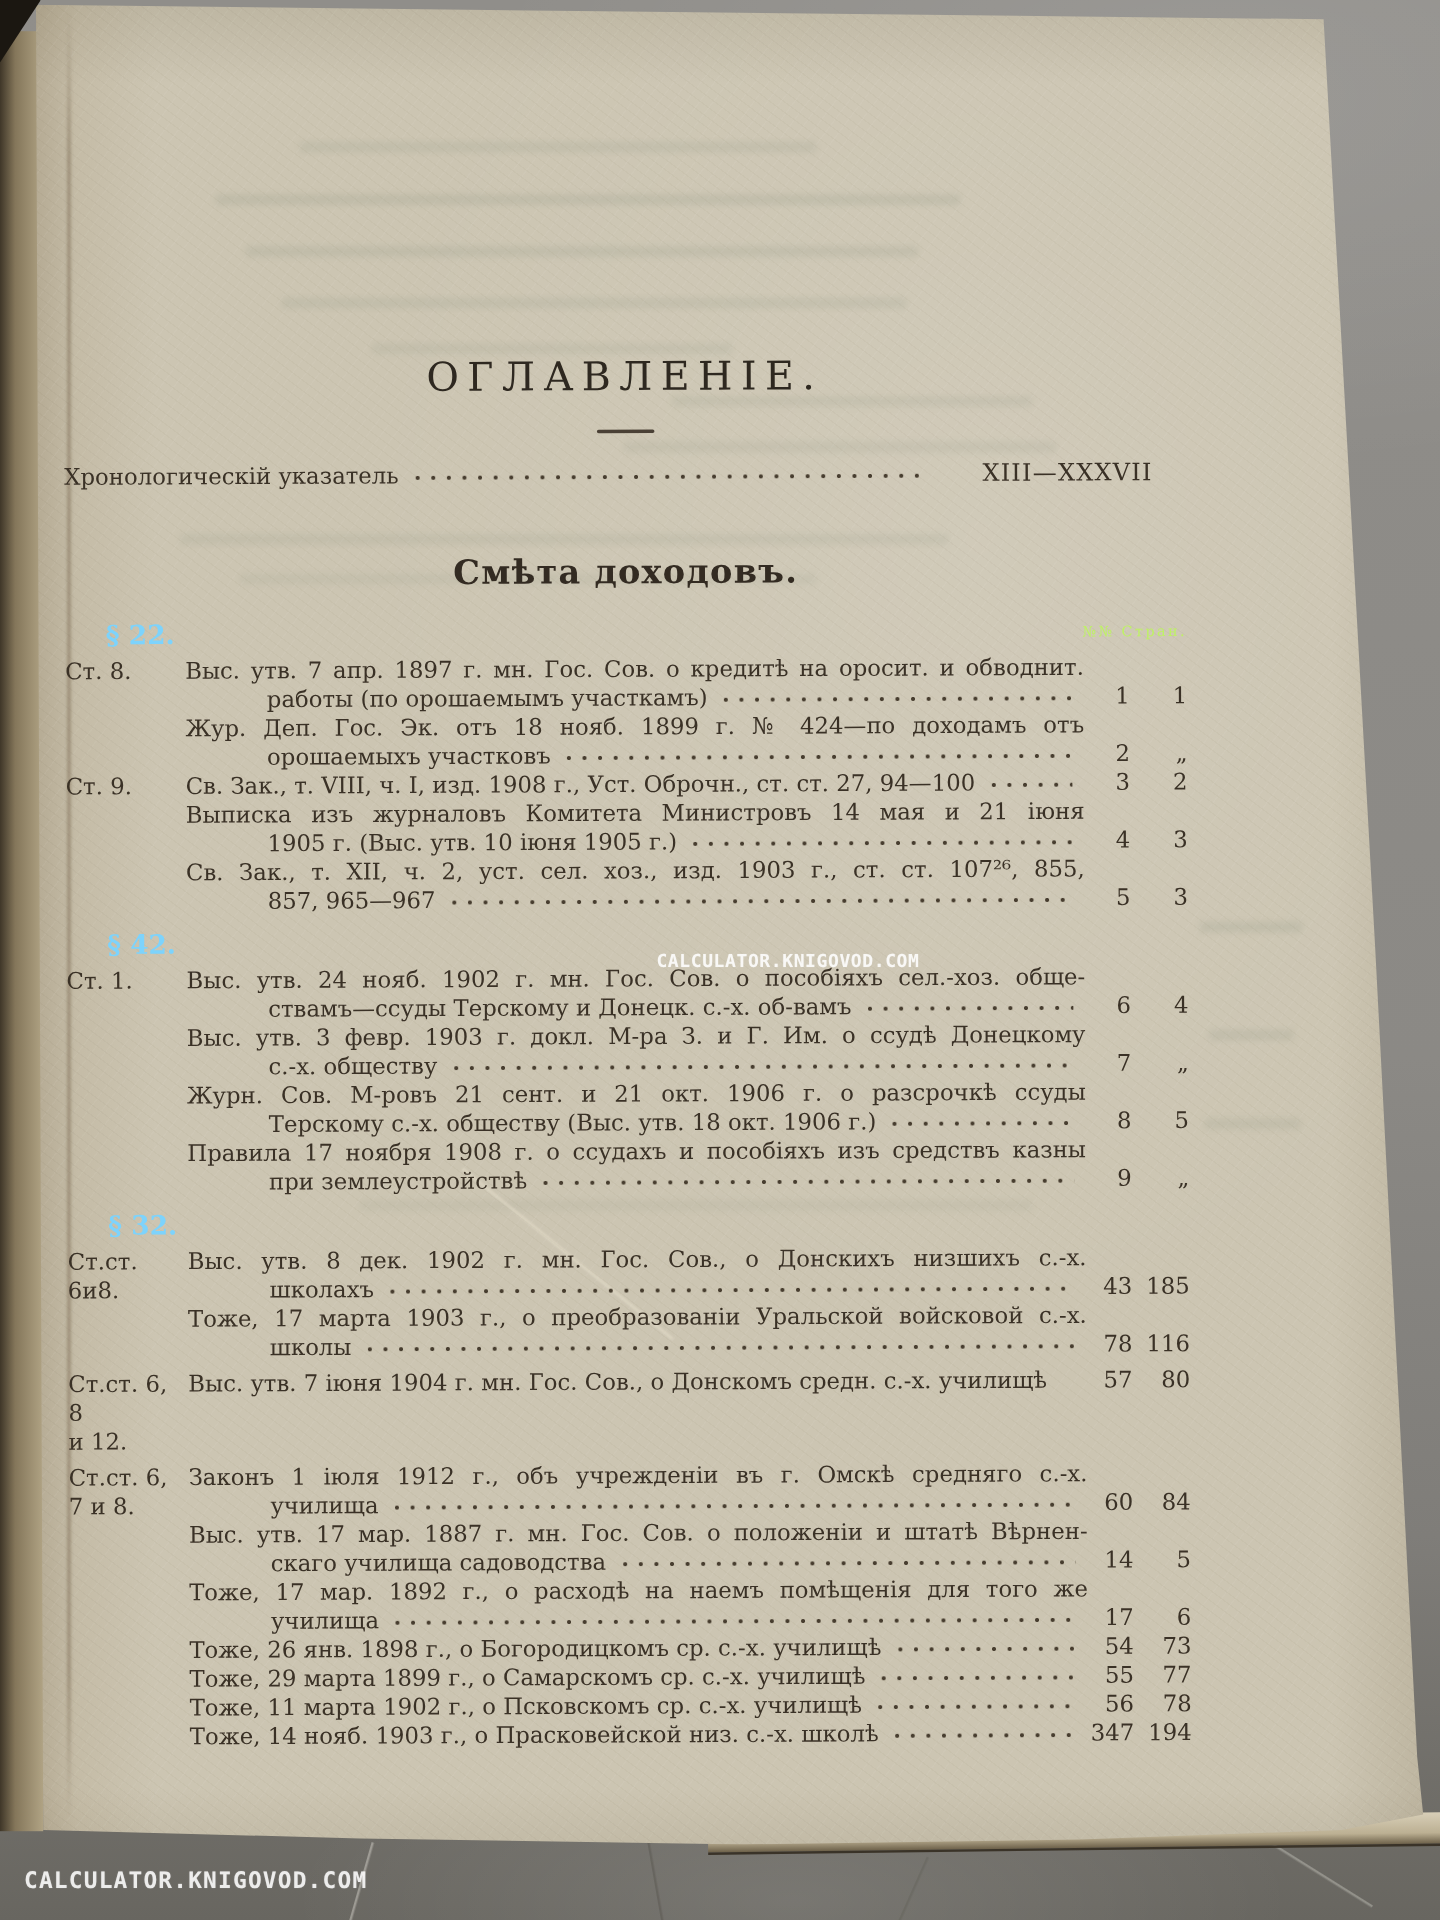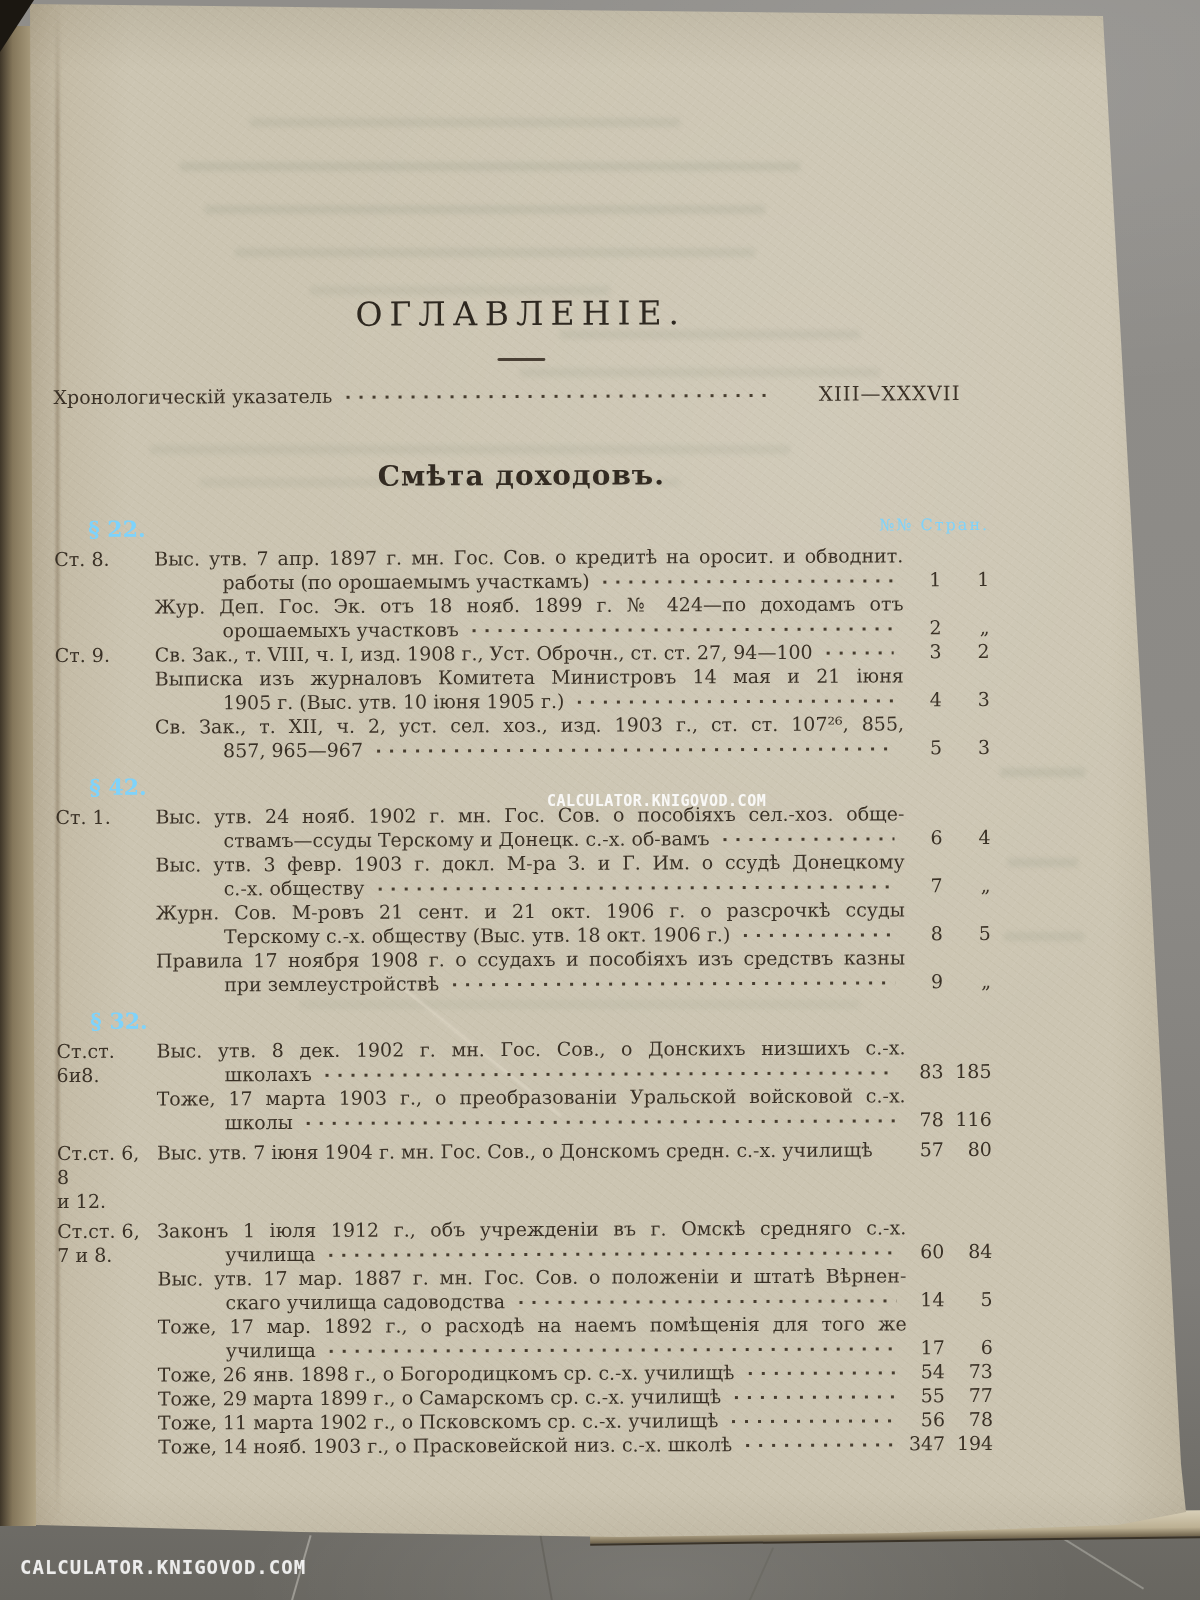--- a/index.html
+++ b/index.html
@@ -59,21 +59,21 @@
   .title-rule{width:48px;height:3px;background:#4a4035;margin:24px auto 0;border-radius:2px;}
   .chrono-row{display:flex;align-items:baseline;margin-top:22px;padding-right:28px;}
   .chrono-pages{font-size:20px;letter-spacing:1px;flex:none;margin-left:40px;}
   .section-heading{margin-top:52px;text-align:center;font-weight:bold;font-size:28px;
     line-height:34px;letter-spacing:1px;color:#332b22;}
 
   .group{margin-top:10px;}
   .group.first{margin-top:20px;}
   .group-head-row{display:flex;justify-content:space-between;align-items:flex-end;line-height:28px;}
   .group-heading{font-weight:bold;font-size:22px;margin-left:34px;color:#7dd3fc;}
-  .cols-header{font-size:16px;letter-spacing:2px;color:#7dd3fc;}
+  .cols-header{font-size:12px;letter-spacing:2px;color:#bef264;}
   .entries{margin-top:4px;}
 
   .entry{display:flex;}
   .entry.mt6{margin-top:6px;}
   .lbl{flex:none;width:100px;white-space:pre-line;overflow:visible;}
   .bdy{flex:1;min-width:0;}
   .l1{text-align:justify;text-align-last:justify;padding-right:86px;white-space:nowrap;overflow:hidden;}
   .ll{display:flex;align-items:baseline;}
   .ind{flex:none;width:68px;}
   .txt{flex:0 1 auto;white-space:nowrap;}
@@ -276,21 +276,21 @@
     </div>
     <div class="entries">
             <div class="entry">
     <div class="lbl">Ст.ст. 6и8.</div>
     <div class="bdy">
       <div class="l1">Выс. утв. 8 дек. 1902 г. мн. Гос. Сов., о Донскихъ низшихъ с.-х.</div>
       <div class="ll">
         <span class="ind"></span>
         <span class="txt">школахъ</span>
         <span class="dots"></span>
-        <span class="num">83</span>
+        <span class="num">43</span>
         <span class="pg">185</span>
       </div>
     </div>
   </div>
             <div class="entry">
     <div class="lbl"></div>
     <div class="bdy">
       <div class="l1">Тоже, 17 марта 1903 г., о преобразованіи Уральской войсковой с.-х.</div>
       <div class="ll">
         <span class="ind"></span>

